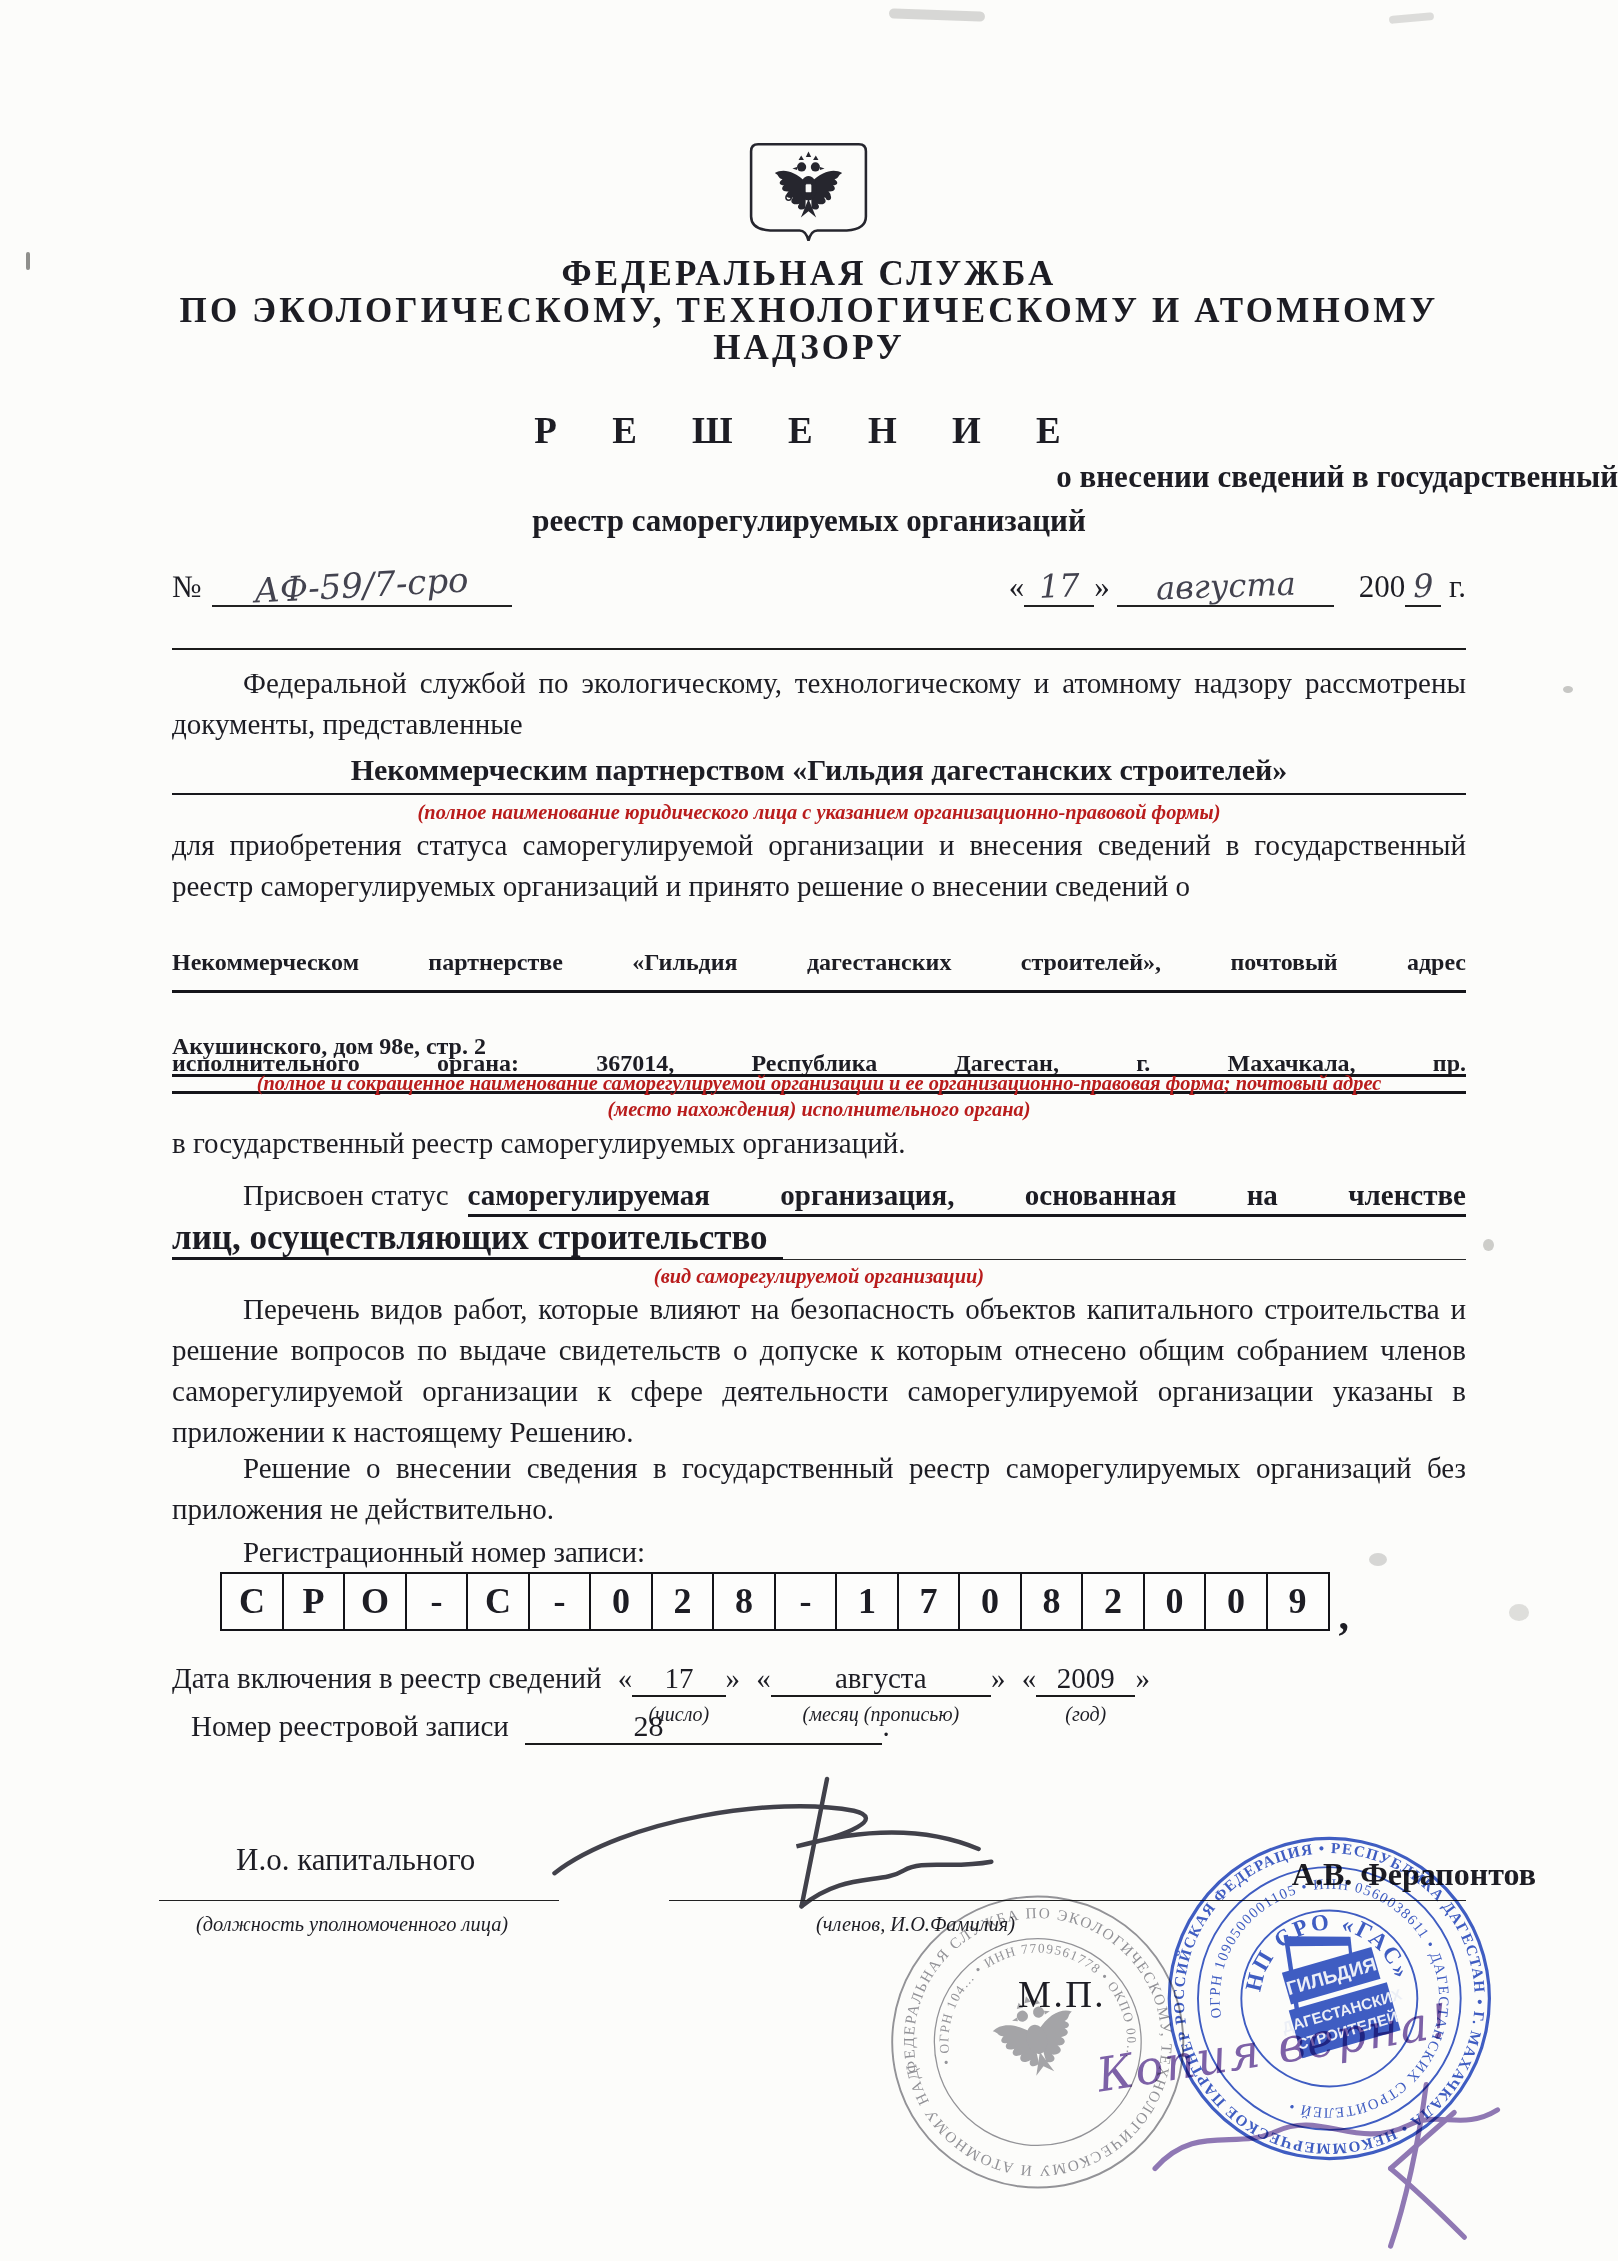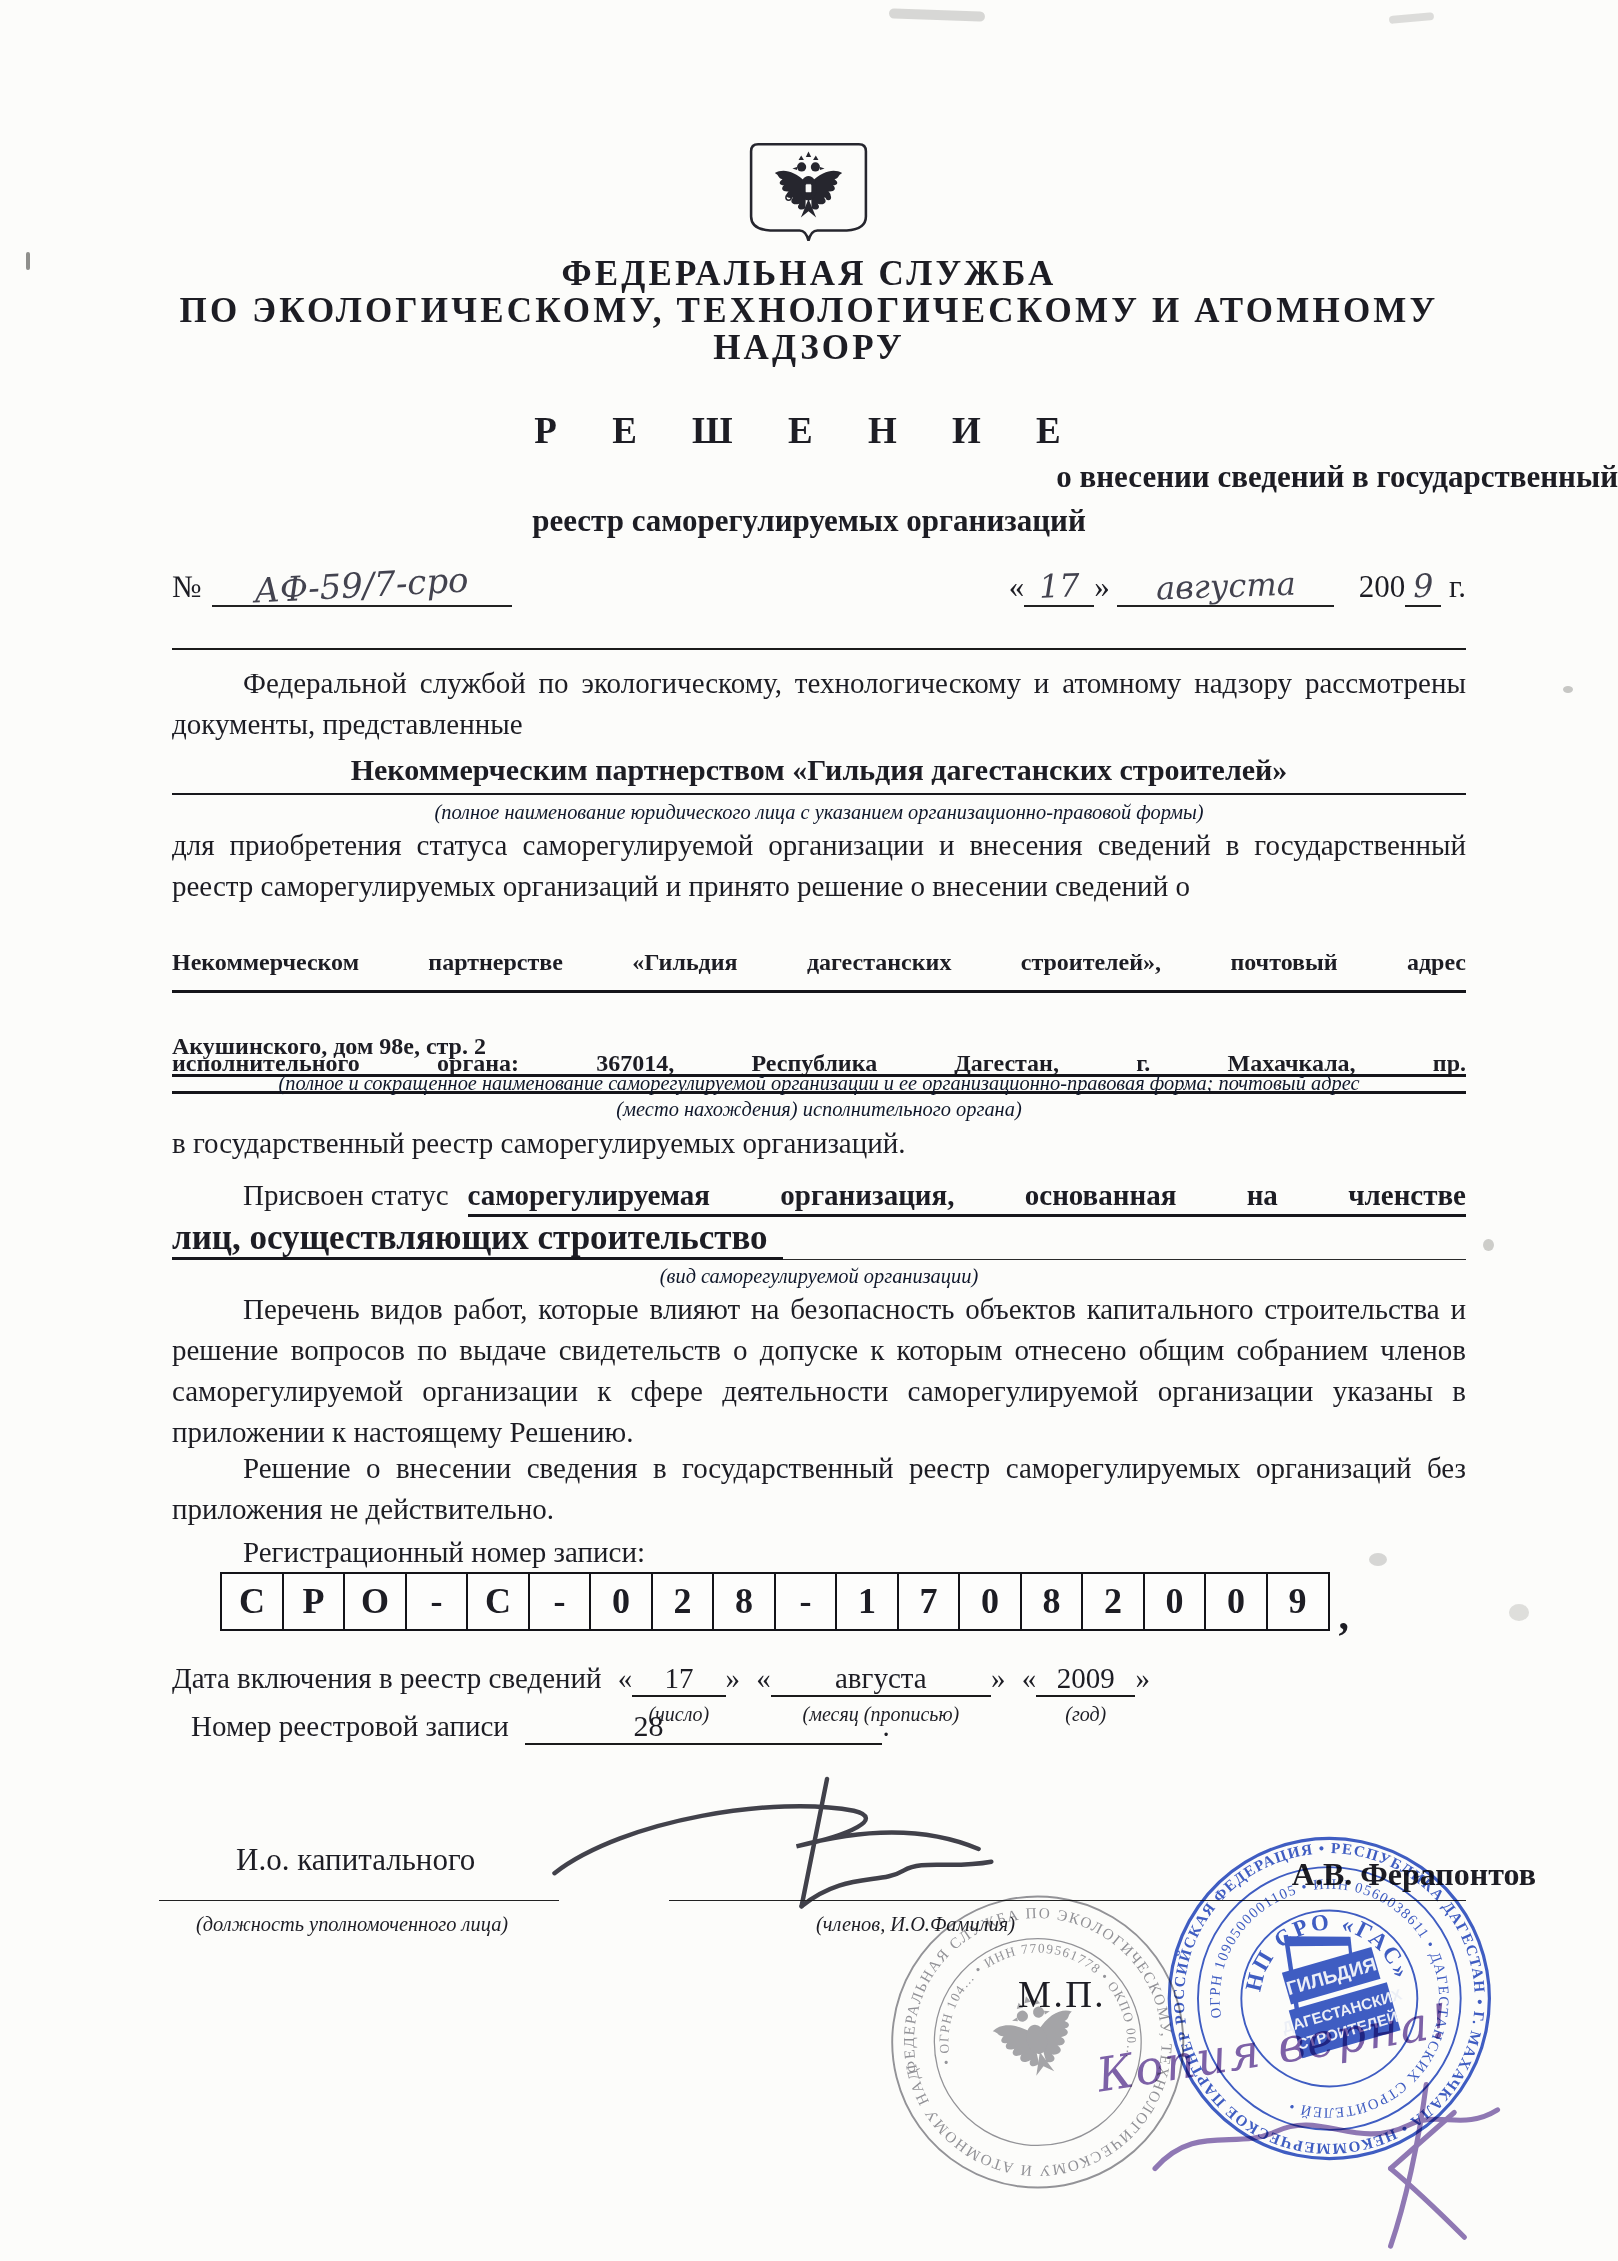--- a/index.html
+++ b/index.html
@@ -22,21 +22,21 @@
   .fill-line{display:inline-block;border-bottom:2.5px solid #222;text-align:center;}
   .no-line{width:300px;margin-left:10.2px;}
   .date-hand{font-size:32px;transform:rotate(-2deg);}
   .separator{top:648px;border-top:2.5px solid #1c1c1c;height:0;}
   
   .para{font-size:29px;line-height:41px;text-align:justify;}
   .indent{text-indent:71px;}
   .para1{top:663px;}
   .org-name{top:753px;text-align:center;font-weight:bold;font-size:30px;
             border-bottom:2.5px solid #17171c;padding-bottom:6.4px;}
-  .cap{font-style:italic;font-size:20.4px;text-align:center;line-height:25.5px;color:#0f172a;}
+  .cap{font-style:italic;font-size:20.4px;text-align:center;line-height:25.5px;color:#b91c1c;font-weight:bold;}
   .cap1{top:800px;}
   .para2{top:825px;}
   .entry{font-weight:bold;font-size:24px;line-height:37px;border-bottom:3.8px solid #15151a;
          text-align:justify;text-align-last:justify;padding-bottom:9px;}
   .entry1{top:944px;}
   .entry2{top:1045px;}
   .entry3{top:1028px;text-align-last:left;}
   .cap2{top:1071px;}
   .para3{top:1123px;}
   .status1{top:1176px;display:flex;font-size:29px;line-height:38px;}

